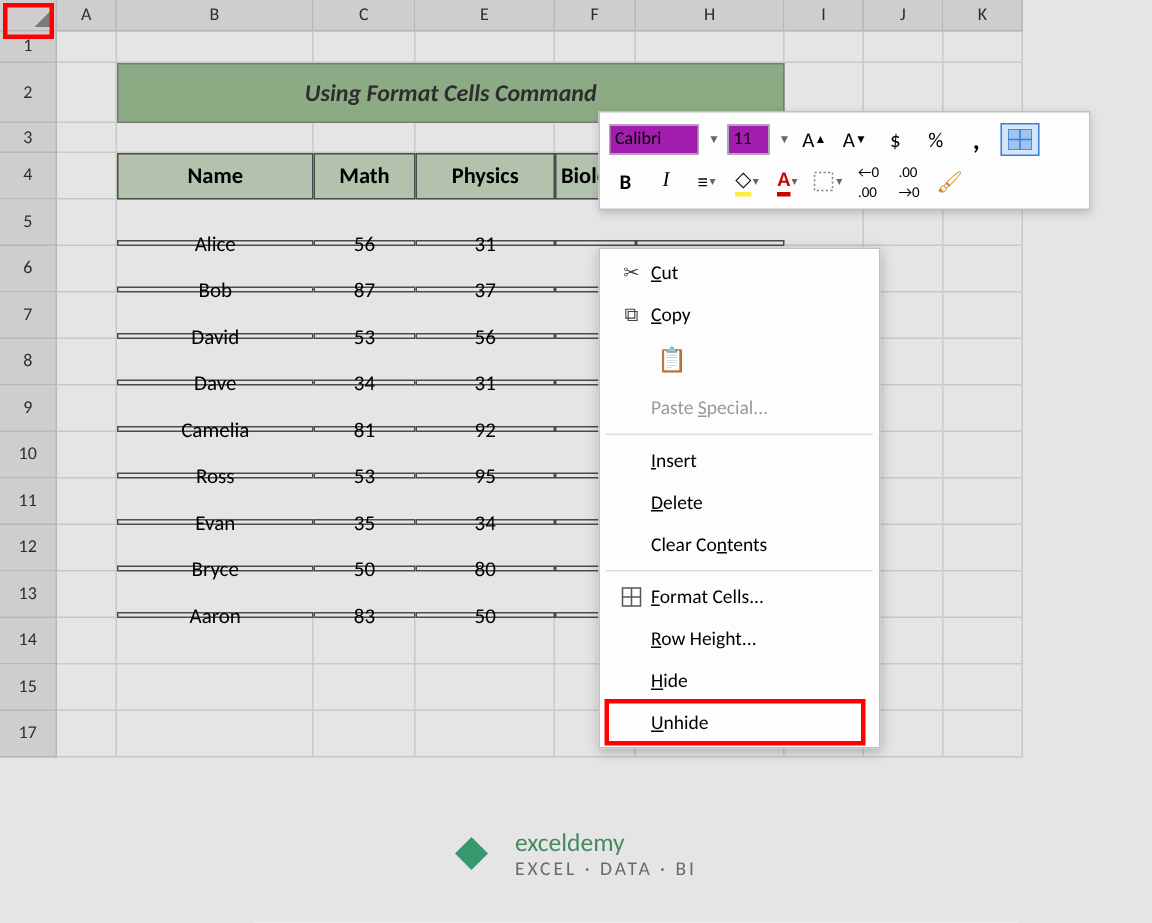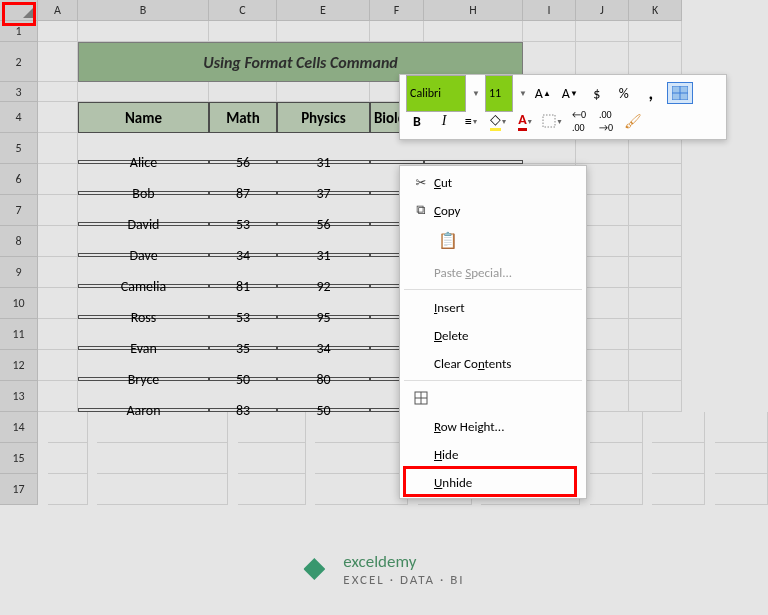--- a/index.html
+++ b/index.html
@@ -16,34 +16,34 @@
 .row-h { width: 38px; background: #e6e6e6; border-right: 1px solid #ccc; border-bottom: 1px solid #ccc; text-align: center; font-size: 12px; color: #333; display: flex; align-items: center; justify-content: center; }
 .cell { border-right: 1px solid #e0e0e0; border-bottom: 1px solid #e0e0e0; height: 100%; }
 
 
 .cA { width: 40px; } .cB { width: 131px; } .cC { width: 68px; }
 .cE { width: 93px; } .cF { width: 54px; } .cH { width: 99px; }
 .cI { width: 53px; } .cJ { width: 53px; } .cK { width: 53px; }
 
 
 .r1 { height: 21px; } .r2 { height: 40px; } .r3 { height: 20px; }
-.rData { height: 31px; } .rEmpty { height: 31px; justify-content: space-between; }
+.rData { height: 31px; } .rEmpty { height: 31px; }
 
 
 .title-cell { background: #9cbf94; text-align: center; font-weight: bold; font-size: 16px; font-style: italic; color: #333; display: flex; align-items: center; justify-content: center; border: 1px solid #888; }
 .th { background: #c7d9c0; border: 1px solid #555; text-align: center; font-weight: bold; font-size: 15px; display: flex; align-items: center; justify-content: center; }
 .td { background: #fff; border: 1px solid #555; text-align: right; font-size: 14px; display: flex; align-items: center; justify-content: center; margin-top: 27px; }
 
 .redbox1 { position: absolute; top: 2px; left: 2px; width: 34px; height: 24px; border: 3px solid #ff0000; z-index: 20; }
 .redbox2 { position: absolute; top: 466px; left: 403px; width: 174px; height: 31px; border: 3px solid #ff0000; z-index: 200; }
 
 
 .mini-toolbar { position: absolute; top: 74px; left: 399px; width: 328px; height: 66px; background: #fdfdfd; border: 1px solid #c0c0c0; box-shadow: 0 2px 6px rgba(0,0,0,0.2); z-index: 50; padding: 4px 6px; }
 .mt-row { display: flex; align-items: center; gap: 5px; height: 28px; }
-.mt-sel { height: 37px; font-size: 12px; border: 1px solid #aaa; background: #84cc16; padding: 0 3px; }
+.mt-sel { height: 20px; font-size: 12px; border: 1px solid #aaa; background: #a21caf; padding: 0 3px; }
 .mt-btn { width: 22px; height: 22px; display: flex; align-items: center; justify-content: center; font-size: 14px; cursor: pointer; }
 .cells-btn { width: 26px; height: 22px; border: 1px solid #3b7dd8; background: #d4e6f9; display: flex; align-items: center; justify-content: center; }
 
 
 .ctx-menu { position: absolute; top: 165px; left: 399px; width: 188px; background: #fdfdfd; border: 1px solid #c0c0c0; box-shadow: 0 2px 8px rgba(0,0,0,0.25); z-index: 100; padding: 2px 0; }
 .ctx-item { display: flex; align-items: center; height: 28px; padding: 0 8px 0 8px; font-size: 13px; cursor: pointer; }
 .ctx-icon { width: 26px; display: flex; align-items: center; justify-content: center; font-size: 13px; color: #444; }
 .ctx-label { flex: 1; }
 .ctx-label u { text-decoration: underline; }
 .ctx-hd { font-weight: bold; padding: 4px 8px 2px 34px; font-size: 13px; }
@@ -352,20 +352,21 @@
     </div>
   <div class="ctx-sep"></div>
   <div class="ctx-item fmt-highlight">
       <span class="ctx-icon">
         <svg width="14" height="14">
           <rect x="1" y="1" width="12" height="12" fill="none" stroke="#555"></rect>
           <line x1="1" y1="7" x2="13" y2="7" stroke="#555"></line>
           <line x1="7" y1="1" x2="7" y2="13" stroke="#555"></line>
         </svg>
       </span>
+      <span class="ctx-label"><u>F</u>ormat Cells...</span>
     </div>
   <div class="ctx-item">
       <span class="ctx-icon"></span>
       <span class="ctx-label"><u>R</u>ow Height...</span>
     </div>
   <div class="ctx-item">
       <span class="ctx-icon"></span>
       <span class="ctx-label"><u>H</u>ide</span>
     </div>
   <div class="ctx-item">

